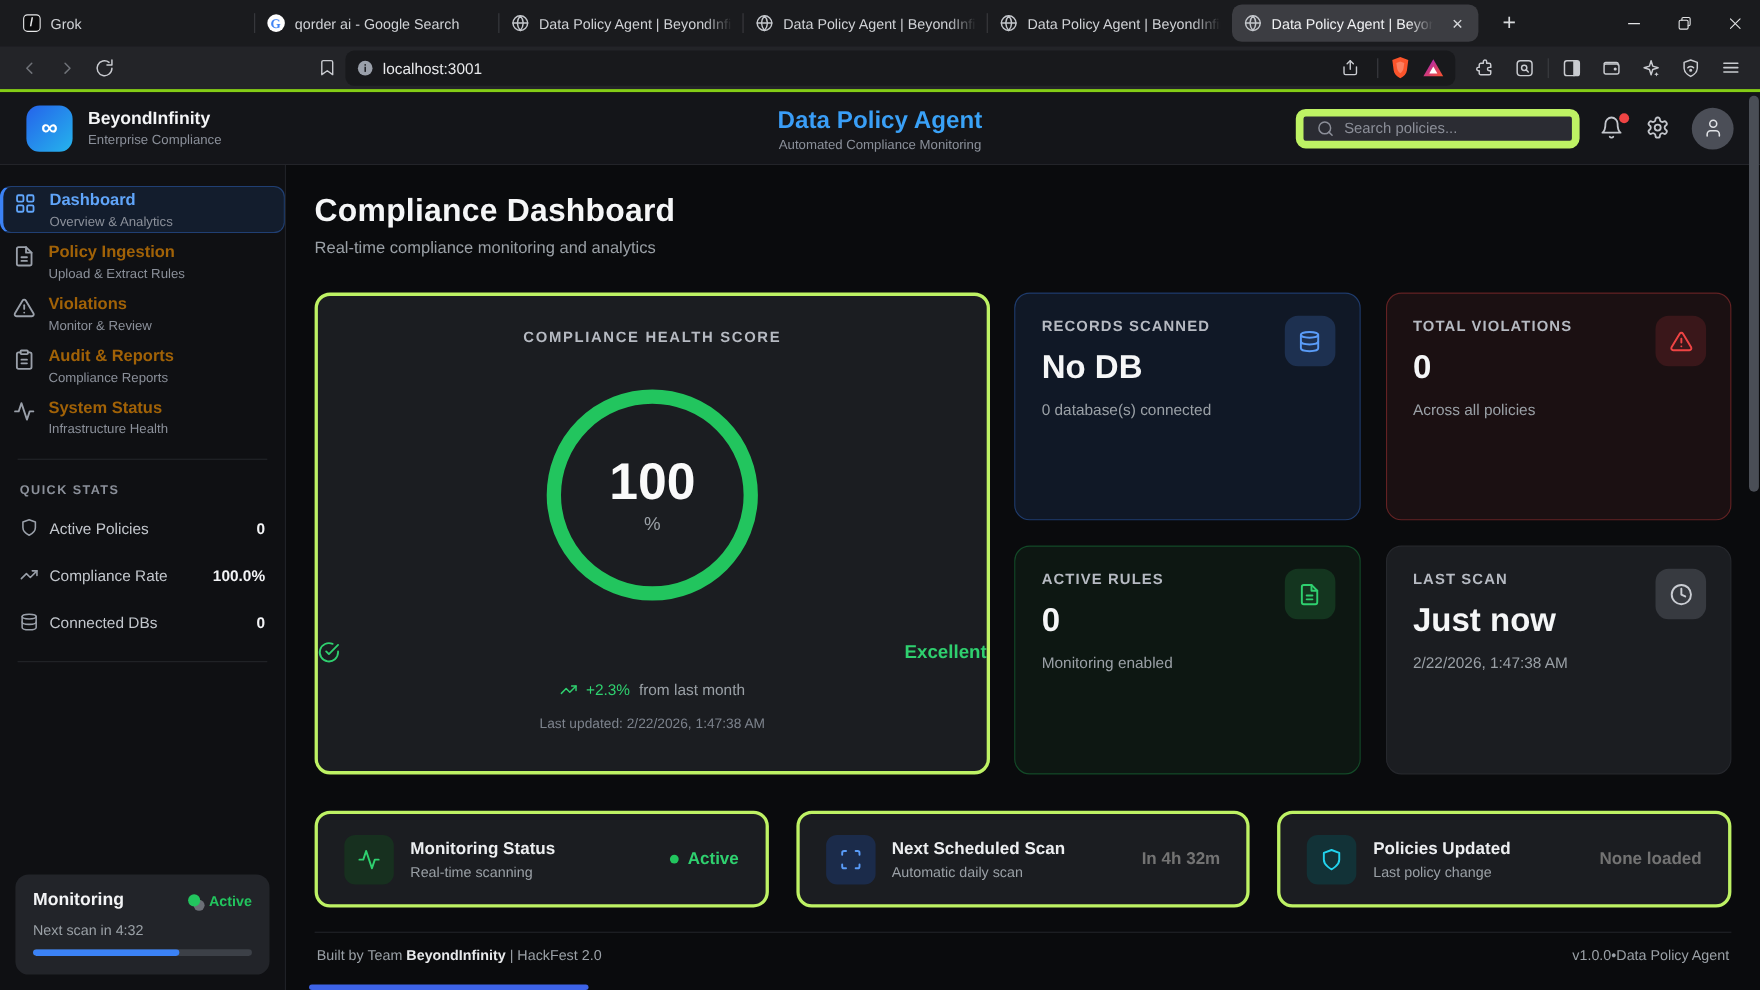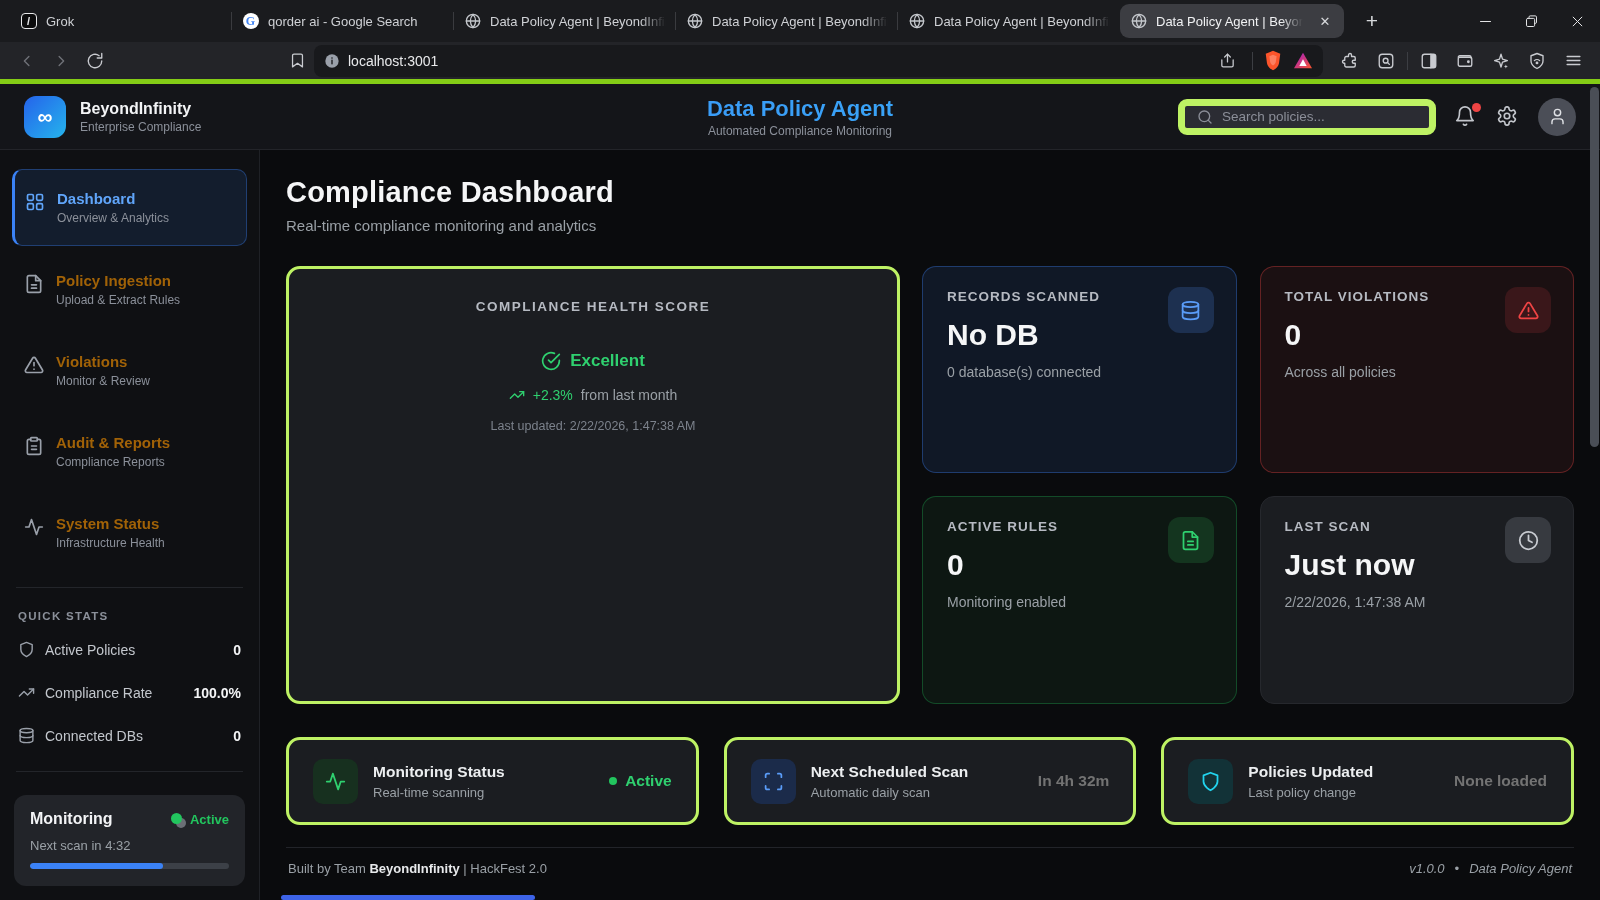--- a/index.html
+++ b/index.html
@@ -23,21 +23,21 @@
     font-size:12px; display:flex; align-items:center; justify-content:center; font-family:"Liberation Serif",serif; }
   .fav-globe { color:#c4c7cc; }
   .tab-close { margin-left:4px; color:#d6d8db; width:18px; height:18px; border-radius:4px;
     display:flex; align-items:center; justify-content:center; font-size:13px; }
   .newtab-btn { color:#d6d8db; font-size:21px; font-weight:300; margin:0 0 0 14px; width:28px; height:28px;
     display:flex; align-items:center; justify-content:center; }
   .win-controls { margin-left:auto; display:flex; height:42px; }
   .win-btn { width:46px; height:42px; display:flex; align-items:center; justify-content:center; color:#e3e4e6; }
 
   .toolbar { height:42px; background:#232428; display:flex; align-items:center; padding:0 12px; gap:4px;
-    border-bottom:5px solid #84cc16; }
+    border-bottom:3px solid #84cc16; }
   .tb-ic { width:30px; height:30px; border-radius:6px; display:flex; align-items:center; justify-content:center; color:#c9cbd0; }
   .tb-ic.dim { color:#6f7278; }
   .urlbar { flex:1; height:32px; background:#18191c; border-radius:8px; margin:0 8px 0 2px;
     display:flex; align-items:center; padding:0 10px; gap:8px; }
   .url-text { color:#e8e9eb; font-size:14px; flex:1; }
   .urlbar-right { display:flex; align-items:center; gap:10px; }
   .vline { width:1px; height:18px; background:#3c3e43; }
   .brave-shield { width:20px; height:21px; }
   .bat-ic { width:20px; height:18px; }
   .toolbar-right { display:flex; align-items:center; gap:6px; }
@@ -63,21 +63,21 @@
   .search-box input::placeholder { color:#8b8e98; }
   .hdr-ic { color:#c3c6cc; position:relative; width:24px; height:24px; }
   .bell-dot { position:absolute; top:-2px; right:-3px; width:9px; height:9px; border-radius:50%; background:#ef4444; }
   .avatar { width:38px; height:38px; border-radius:50%; background:#4b4e57; color:#dfe1e5;
     display:flex; align-items:center; justify-content:center; }
 
   .app-body { display:flex; height:750px; }
   
   .sidebar { width:260px; background:#0f1013; border-right:1px solid #1f2126; padding-top:16px; flex:none;
     display:flex; flex-direction:column; }
-  .nav-item { display:flex; align-items:flex-start; gap:12px; margin:3px 12px; padding:20px 12px; border-radius:10px;
+  .nav-item { display:flex; align-items:flex-start; gap:12px; margin:3px 0; padding:3px 12px; border-radius:10px;
     color:#9aa0aa; }
   .nav-item .nav-label { color:#a16207; font-size:15px; font-weight:bold; }
   .nav-item .nav-sub { color:#8b909a; font-size:12px; margin-top:3px; }
   .nav-item.active { background:#131d2d; border:1px solid rgba(59,130,246,.35); border-left:3px solid #3b82f6;
     padding-left:10px; color:#60a5fa; }
   .nav-item.active .nav-label { color:#60a5fa; }
   .nav-ico { width:20px; height:20px; margin-top:2px; flex:none; }
   .sb-divider { height:1px; background:#23252a; margin:14px 16px 0; }
   .qs-head { color:#8b909a; font-size:11.5px; font-weight:bold; letter-spacing:1.3px; margin:22px 0 6px 18px; }
   .qs-row { display:flex; align-items:center; gap:10px; margin:0 18px; padding:13px 0; color:#aeb2ba; }
@@ -100,21 +100,21 @@
   .page-title { color:#f5f6f7; font-size:29px; font-weight:bold; letter-spacing:.2px; }
   .page-sub { color:#9aa0a6; font-size:15px; margin-top:8px; }
   .grid { display:grid; grid-template-columns: 614px 1fr; gap:22px; margin-top:32px; }
   .card { background:#1b1d21; border:3px solid #bef264; border-radius:14px; }
   .health-card { height:438px; text-align:center; padding-top:30px; }
   .health-label { color:#b6bac2; font-size:13.5px; font-weight:bold; letter-spacing:1.5px; }
   .ring { width:192px; height:192px; border-radius:50%; border:13px solid #22c55e; margin:40px auto 0;
     display:flex; flex-direction:column; align-items:center; justify-content:center; }
   .ring-score { color:#fafafa; font-size:47px; font-weight:bold; line-height:1; }
   .ring-unit { color:#9aa0a6; font-size:17px; margin-top:6px; }
-  .health-status { margin-top:37px; display:flex; align-items:center; justify-content:center; gap:9px;
+  .health-status { margin-top:37px; display:flex; align-items:center; justify-content:space-between; gap:9px;
     color:#2fd06f; font-size:17px; font-weight:bold; }
   .health-delta { margin-top:16px; display:flex; align-items:center; justify-content:center; gap:8px; font-size:14px; }
   .delta-val { color:#2fd06f; }
   .delta-note { color:#9aa0a6; }
   .health-updated { margin-top:16px; color:#7c828c; font-size:12.5px; }
   .stat-grid { display:grid; grid-template-columns:1fr 1fr; grid-template-rows:207px 208px; gap:23px; }
   .stat-card { border-radius:14px; padding:22px 24px; position:relative; }
   .stat-card .stat-label { color:#b6bac2; font-size:13.5px; font-weight:bold; letter-spacing:1px; }
   .stat-value { color:#f5f6f7; font-size:30px; font-weight:bold; margin-top:14px; }
   .stat-sub { color:#9aa0a6; font-size:14px; margin-top:12px; }
@@ -134,21 +134,21 @@
   .chip-green { background:#17301f; color:#2fd06f; }
   .chip-blue  { background:#1b2b4a; color:#5a9cf8; }
   .chip-teal  { background:#123237; color:#22d3ee; }
   .sc-title { color:#eceef0; font-size:15.5px; font-weight:bold; }
   .sc-sub { color:#9aa0a6; font-size:13px; margin-top:4px; }
   .sc-value { margin-left:auto; color:#737373; font-size:15.5px; font-weight:bold; }
   .sc-value.green { color:#2fd06f; display:flex; align-items:center; gap:8px; }
   .green-dot { width:8px; height:8px; border-radius:50%; background:#22c55e; }
   .app-footer { margin-top:22px; border-top:1px solid #222429; padding:13px 2px 0; display:flex; font-size:13px; color:#9aa0a6; }
   .foot-team { color:#e8eaec; font-weight:bold; }
-  .foot-right { margin-left:auto; display:flex; gap:10px; align-items:center;font-style:italic; }
+  .foot-right { margin-left:auto; display:flex; align-items:center; }
 
   .v-scroll { position:absolute; top:3px; right:1px; width:9px; height:360px; background:#4a4e56; border-radius:5px; }
   .h-scroll { position:absolute; bottom:0; left:281px; width:254px; height:5px; background:#3d63e7; border-radius:3px; }
 </style>
 </head>
 <body>
 
 <div class="tabbar">
   <div class="tab">
     <span class="favicon">
@@ -499,20 +499,24 @@
     </aside>
 
     <main class="main">
       <h1 class="page-title">Compliance Dashboard</h1>
       <div class="page-sub">Real-time compliance monitoring and analytics</div>
 
       <div class="grid">
 
         <section class="card health-card">
           <div class="health-label">COMPLIANCE HEALTH SCORE</div>
+          <div class="ring">
+            <div class="ring-score">100</div>
+            <div class="ring-unit">%</div>
+          </div>
           <div class="health-status">
             <span>
               <svg class="ic" width="20" height="20" viewBox="0 0 24 24">
                   <path d="M22 11.08V12a10 10 0 1 1-5.93-9.14"></path>
                   <polyline points="22 4 12 14.01 9 11.01"></polyline>
                 </svg>
             </span>
             <span>Excellent</span>
           </div>
           <div class="health-delta">

